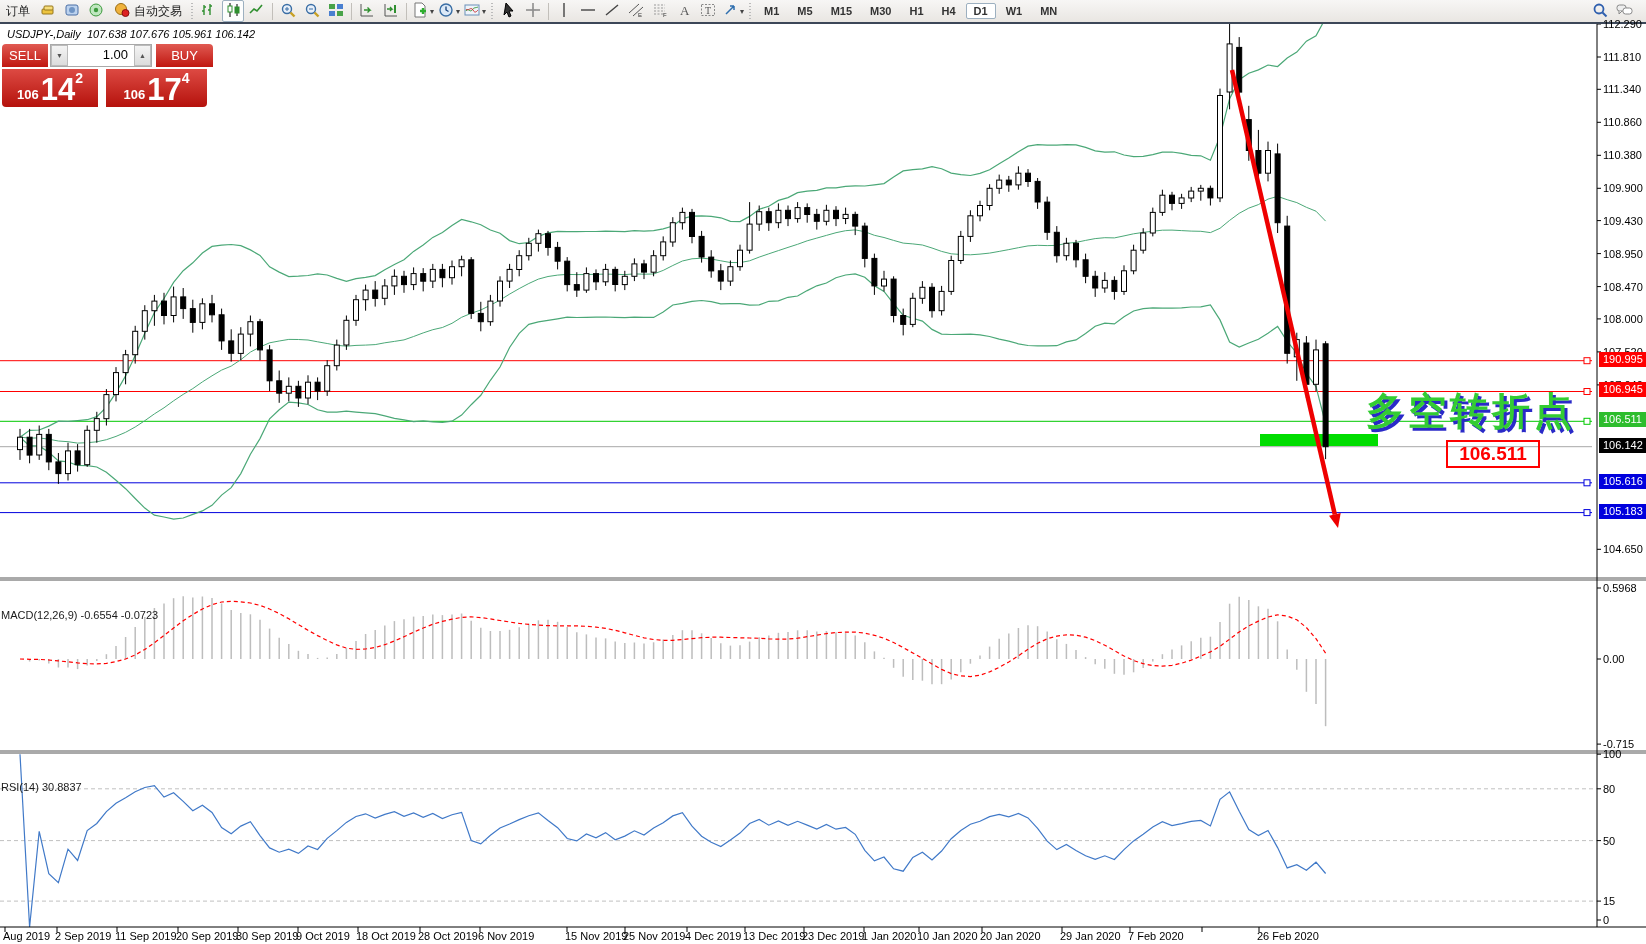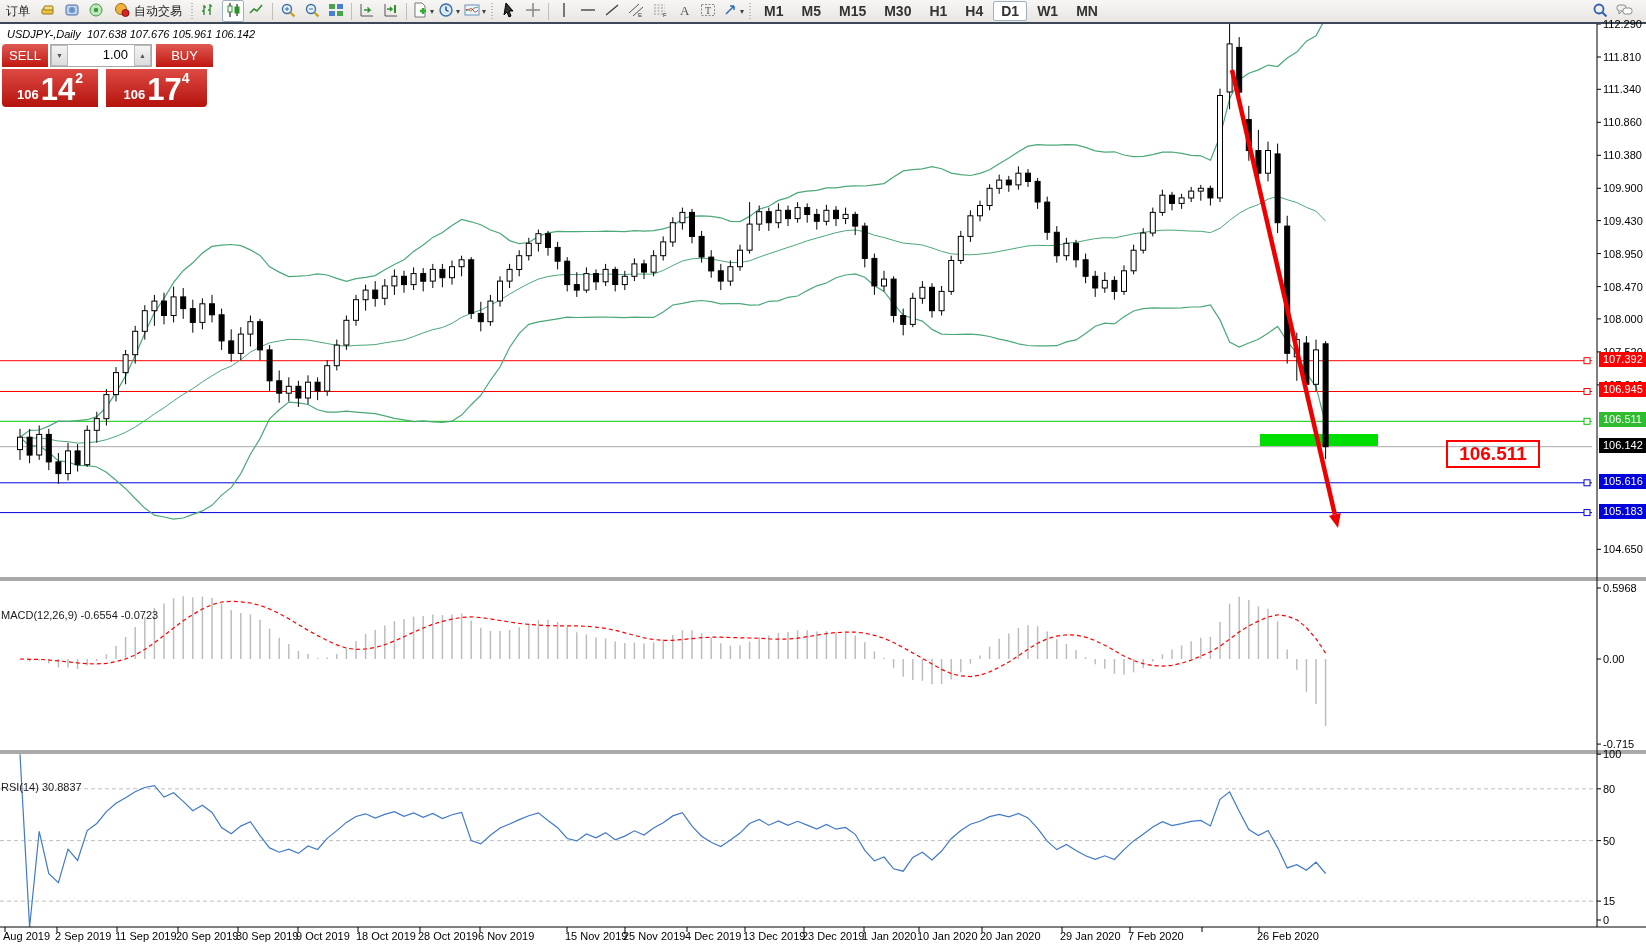--- a/index.html
+++ b/index.html
@@ -8,21 +8,21 @@
   #toolbar{position:absolute;left:0;top:0;width:1646px;height:22px;
     background:linear-gradient(#f7f6f5,#e9e6e2);display:flex;align-items:center;font-size:12px;color:#222;}
   #toolbar .tgroup{display:flex;align-items:center;height:22px;}
   #toolbar .handle{width:5px;height:16px;margin:0 2px;
     background-image:repeating-linear-gradient(#bbb 0 1px,transparent 1px 3px);background-size:2px 100%;background-repeat:repeat-y;background-position:1px 0;}
   #toolbar .tsep{width:1px;height:17px;background:#c2bfba;margin:0 3px;}
   .tbtn{display:flex;align-items:center;justify-content:center;min-width:20px;height:20px;margin:0 1px;border:1px solid transparent;border-radius:2px;cursor:default;}
   .tbtn.pressed{background:#fdfdfd;border:1px solid #9db0c0;}
   .tbtn .caret{font-size:8px;color:#444;margin-left:1px;}
   .tbtn.textbtn{padding:0 4px;font-size:12px;}
-  .tfbtn{padding:1px 7px;font-size:14px;font-weight:bold;color:#333;border:1px solid transparent;border-radius:2px;margin:0 1px;}
+  .tfbtn{padding:1px 7px;font-size:11px;font-weight:bold;color:#333;border:1px solid transparent;border-radius:2px;margin:0 1px;}
   .tfbtn.active{background:#fff;border:1px solid #9db0c0;}
   #toolbar-right{margin-left:auto;display:flex;align-items:center;margin-right:10px;}
   #toolbar-edge{position:absolute;left:0;top:22px;width:1646px;height:2px;background:#3c4758;}
   
   #chartwrap{position:absolute;left:0;top:24px;width:1646px;height:920px;background:#fff;}
   #chart-svg{position:absolute;left:0;top:0;}
   .ovl{position:absolute;}
   #chart-title{left:7px;top:4px;font-size:11px;color:#000;white-space:nowrap;font-style:italic;}
   
   .ytick{position:absolute;left:1603px;font-size:11px;color:#000;transform:translateY(-6px);white-space:nowrap;}
@@ -773,20 +773,21 @@
           <span class="tp-sup">2</span>
         </div>
         <div id="tp-price-buy" class="tp-price">
           <span class="tp-small">106</span>
           <span class="tp-big">17</span>
           <span class="tp-sup">4</span>
         </div>
       </div>
     </div>
 
+    <div id="cn-note">多空转折点</div>
     <div id="price-note">106.511</div>
 
     <div class="pane-label" style="top:585px">MACD(12,26,9) -0.6554 -0.0723</div>
     <div class="pane-label" style="top:757px">RSI(14) 30.8837</div>
 
     <div id="yticks">
         <div class="ytick" style="top: 0px;">112.290</div>
         <div class="ytick" style="top: 33px;">111.810</div>
         <div class="ytick" style="top: 65.3125px;">111.340</div>
         <div class="ytick" style="top: 98.3125px;">110.860</div>
@@ -794,21 +795,21 @@
         <div class="ytick" style="top: 164.312px;">109.900</div>
         <div class="ytick" style="top: 196.625px;">109.430</div>
         <div class="ytick" style="top: 229.625px;">108.950</div>
         <div class="ytick" style="top: 262.625px;">108.470</div>
         <div class="ytick" style="top: 294.938px;">108.000</div>
         <div class="ytick" style="top: 327.938px;">107.520</div>
         <div class="ytick" style="top: 360.938px;">107.040</div>
         <div class="ytick" style="top: 525.25px;">104.650</div>
       </div>
     <div id="badges">
-        <div class="badge" style="top: 336.738px; background: rgb(255, 0, 0);">107.392</div>
+        <div class="badge" style="top: 336.738px; background: rgb(255, 0, 0);">190.995</div>
         <div class="badge" style="top: 367.469px; background: rgb(255, 0, 0);">106.945</div>
         <div class="badge" style="top: 397.306px; background: rgb(45, 189, 45);">106.511</div>
         <div class="badge" style="top: 422.675px; background: rgb(0, 0, 0);">106.142</div>
         <div class="badge" style="top: 458.837px; background: rgb(0, 0, 221);">105.616</div>
         <div class="badge" style="top: 488.606px; background: rgb(0, 0, 221);">105.183</div>
       </div>
     <div id="mticks">
         <div class="ptick" style="top: 563.981px;">0.5968</div>
         <div class="ptick" style="top: 635px;">0.00</div>
         <div class="ptick" style="top: 720.085px;">-0.715</div>

